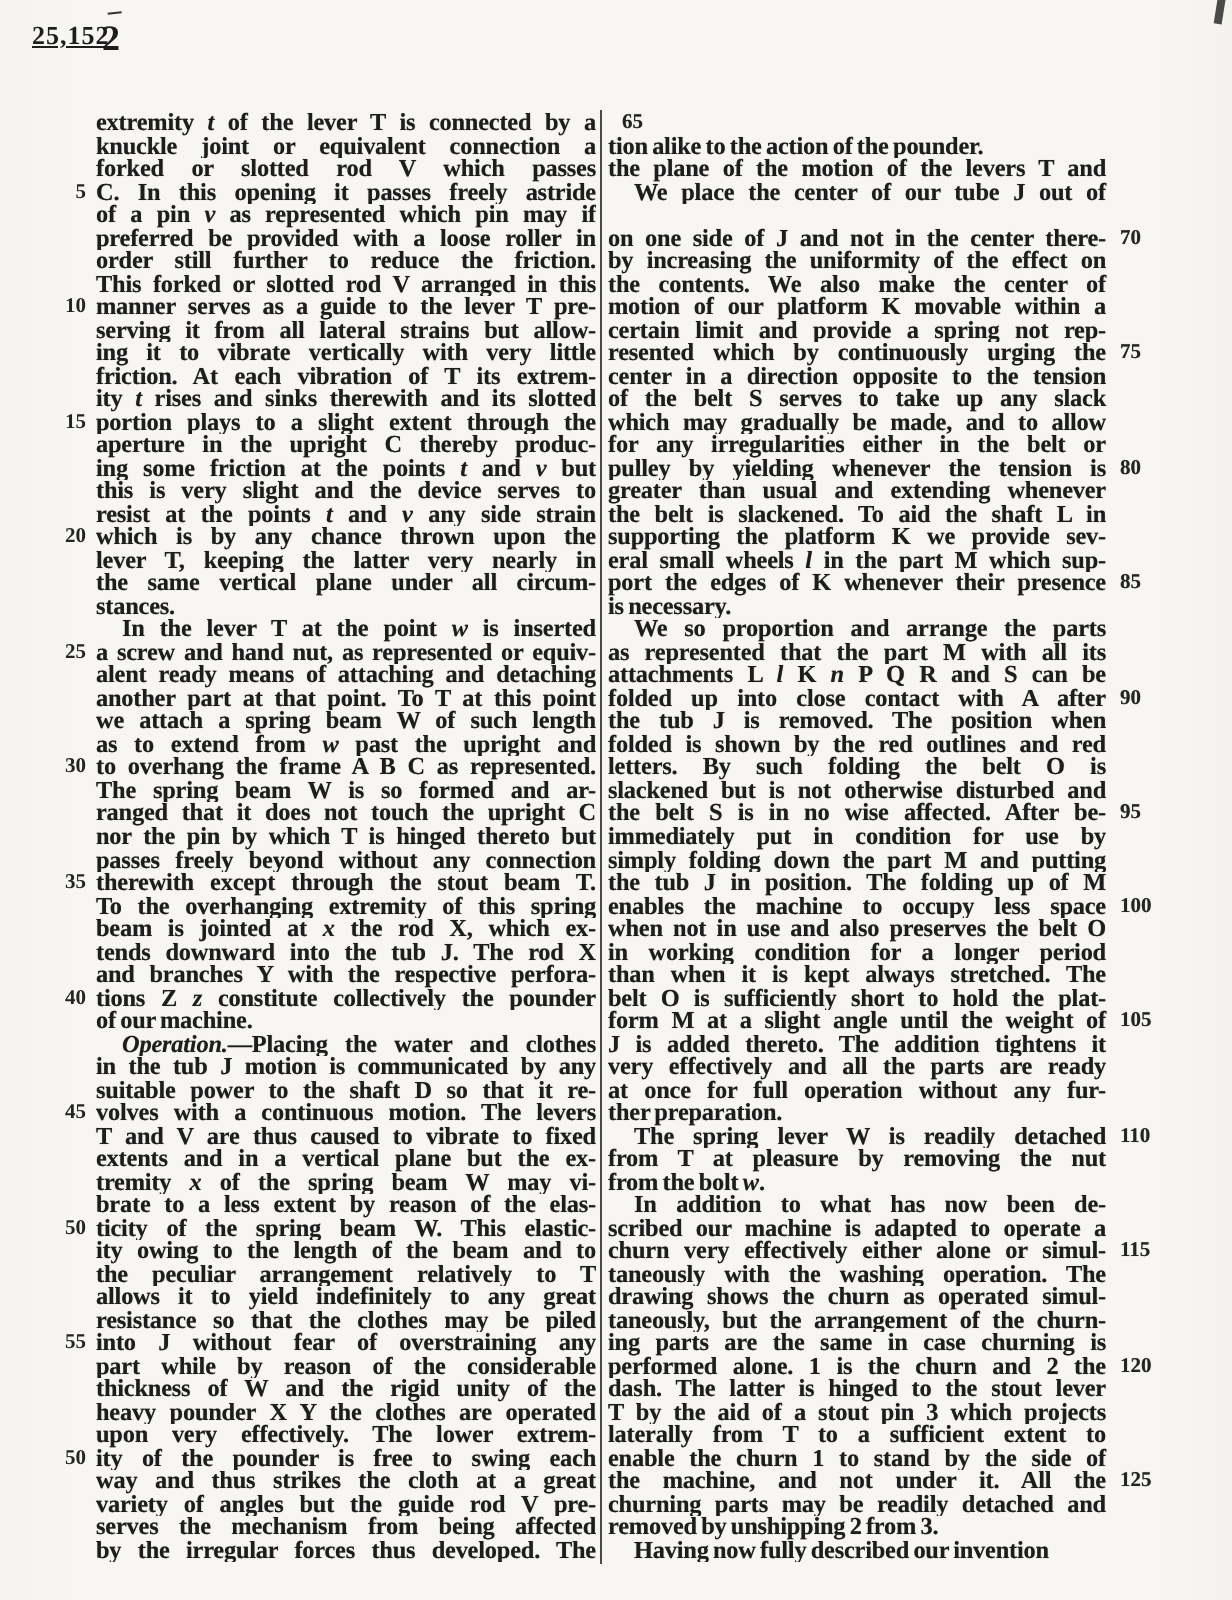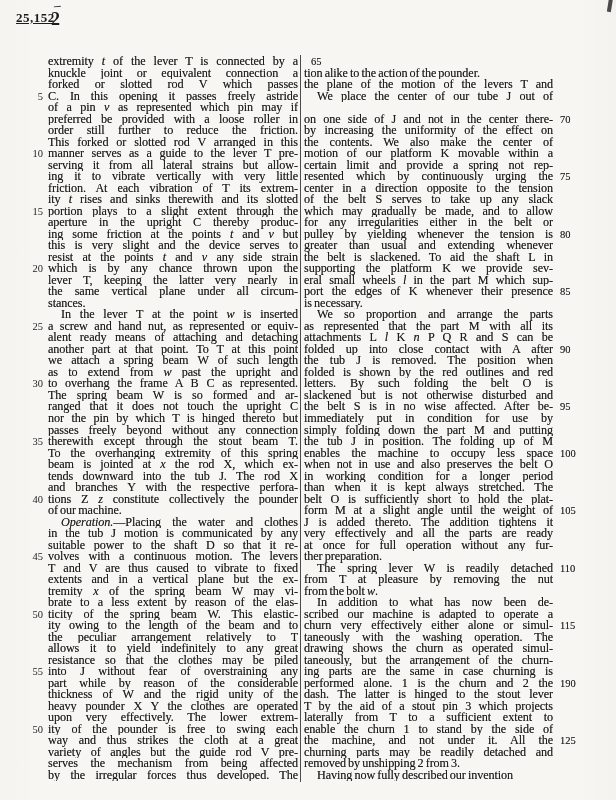--- a/index.html
+++ b/index.html
@@ -8,21 +8,21 @@
     background:linear-gradient(90deg,#f4f3f0 0%,#f7f6f3 6%,#f7f6f3 94%,#f3f2ee 100%);
     font-family:"Liberation Serif","DejaVu Serif",serif;color:#1d1d1d;
   }
   .pagenum{position:absolute;left:51px;top:9px;font-size:18px;font-weight:bold;letter-spacing:1px;}
   .pagenum::before{content:"";position:absolute;left:3px;top:-3px;width:7px;height:3px;
     border-top:1px solid #333;transform:rotate(-6deg);}
   .patnum{position:absolute;top:10px;left:16px;width:556px;
     font-size:13px;font-weight:bold;letter-spacing:0.5px;text-decoration:underline;}
   .corner-mark{position:absolute;right:4px;top:-3px;width:4px;height:15px;background:#4a4a4a;transform:rotate(9deg);}
   .divider{position:absolute;left:300px;top:55px;width:1px;height:727px;background:#4b4b4b;}
-  .cols{position:absolute;top:56px;left:30px;width:562px;display:flex;}
+  .cols{position:absolute;top:56px;left:30px;width:562px;display:flex;font-weight:bold;}
   .col-left{width:268px;}
   .col-right{width:288px;margin-left:6px;}
   .row{display:flex;height:11.53px;overflow:hidden;}
   .txt{flex:1;line-height:11.6px;font-size:12.2px;text-align:justify;text-align-last:justify;
     word-spacing:-0.8px;letter-spacing:-0.1px;text-shadow:0 0 0.4px rgba(20,20,20,0.55);}
   .txt.nj{text-align-last:left;}
   .txt.ind{text-indent:13px;}
   .gutL{flex:0 0 18px;}
   .gutL .gnum{display:block;width:13px;overflow:hidden;direction:rtl;white-space:nowrap;
     font-size:10.5px;line-height:11.8px;color:#242424;}
@@ -628,21 +628,21 @@
         <div class="row">
           <span class="txt"><span>taneously, but the arrangement of the churn-</span></span>
           <span class="gutR"><span class="gnum"></span></span>
         </div>
         <div class="row">
           <span class="txt"><span>ing parts are the same in case churning is</span></span>
           <span class="gutR"><span class="gnum"></span></span>
         </div>
         <div class="row">
           <span class="txt"><span>performed alone.  1 is the churn and 2 the</span></span>
-          <span class="gutR"><span class="gnum">190</span></span>
+          <span class="gutR"><span class="gnum">120</span></span>
         </div>
         <div class="row">
           <span class="txt"><span>dash.  The latter is hinged to the stout lever</span></span>
           <span class="gutR"><span class="gnum"></span></span>
         </div>
         <div class="row">
           <span class="txt"><span>T by the aid of a stout pin 3 which projects</span></span>
           <span class="gutR"><span class="gnum"></span></span>
         </div>
         <div class="row">

